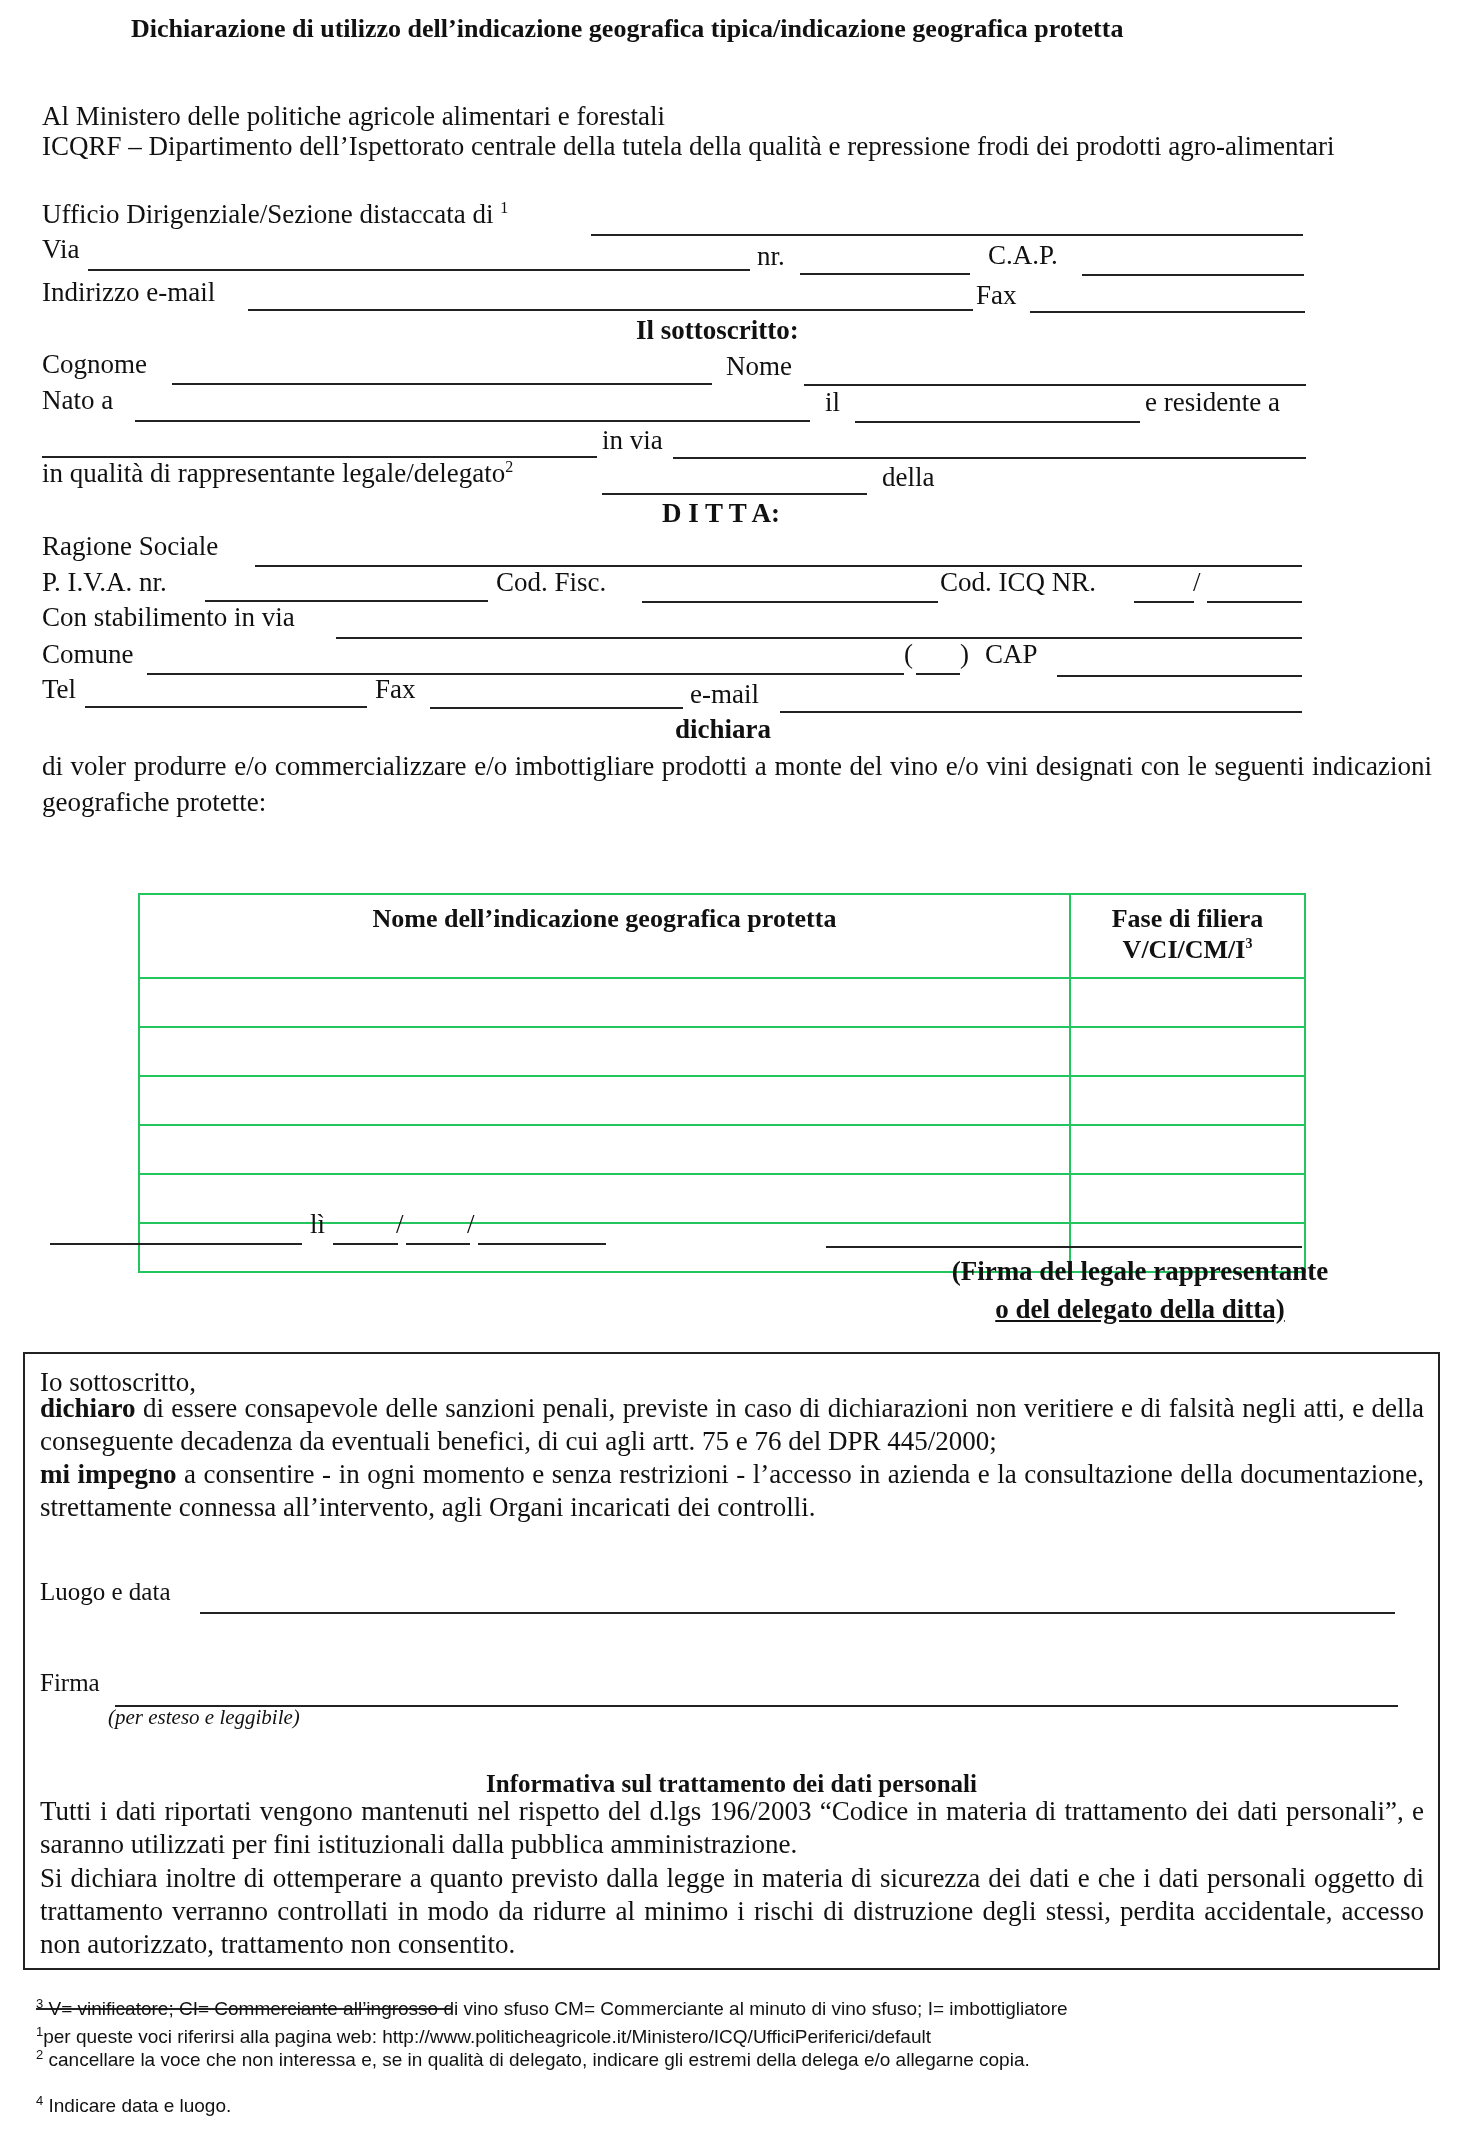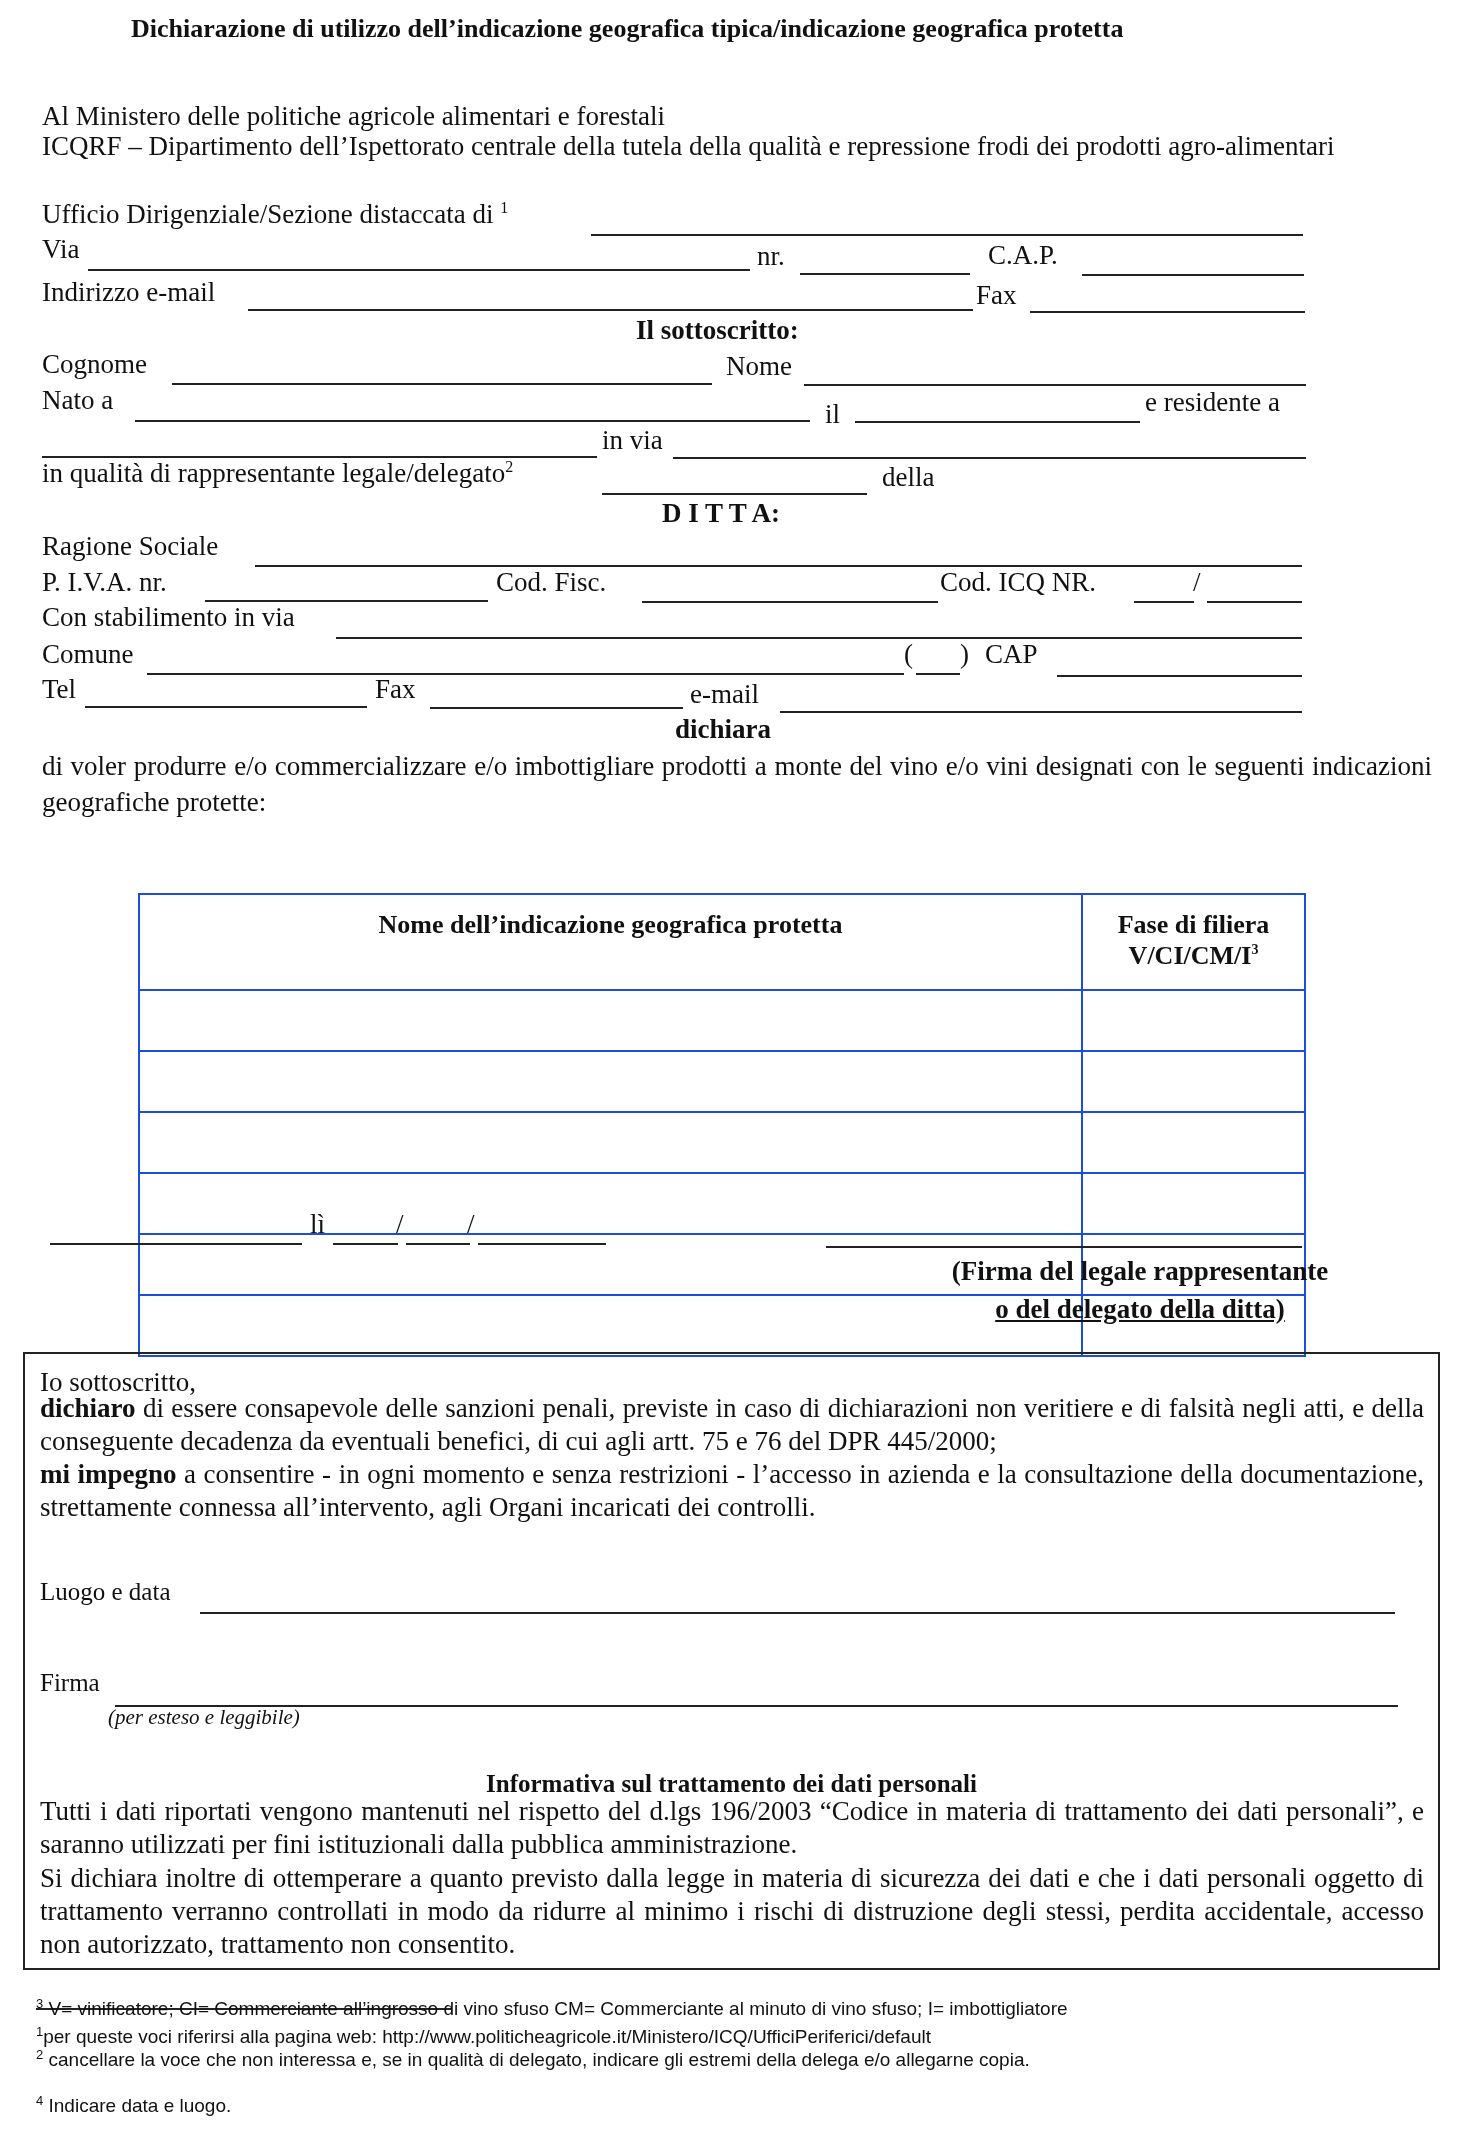--- a/index.html
+++ b/index.html
@@ -8,21 +8,21 @@
   .t { position:absolute; white-space:nowrap; font-size:27px; line-height:32px; }
   .b { font-weight:bold; }
   .c { text-align:center; }
   .ln { position:absolute; height:0; border-top:2px solid #222; }
   .sup { font-size:16px; vertical-align:super; line-height:0; }
   .fld { position:absolute; height:26px; border:none; background:transparent; outline:none; font-family:"Liberation Serif", serif; font-size:22px; }
   .just { position:absolute; white-space:normal; text-align:justify; font-size:27px; line-height:33px; }
   .u { font-weight:bold; }
   .box { position:absolute; left:23px; top:1352px; width:1417px; height:618px; border:2px solid #222; box-sizing:border-box; }
   table.ig { position:absolute; left:138px; top:893px; width:1168px; border-collapse:collapse; }
-  table.ig td, table.ig th { border:2px solid #1d4ed8; padding:14px; font-size:26px; line-height:31px; }
+  table.ig td, table.ig th { border:2px solid #22c55e; padding:8px; font-size:26px; line-height:31px; }
   table.ig th { height:66px; vertical-align:top; font-weight:bold; }
   table.ig td { height:31px; }
   .foot { position:absolute; white-space:nowrap; font-family:"Liberation Sans", "DejaVu Sans", sans-serif; font-size:19px; line-height:22px; }
   .fsup { font-size:13px; vertical-align:super; line-height:0; }
 </style>
 </head>
 <body>
 
 <div class="t b" style="left:131px; top:13px; font-size:26px;">Dichiarazione di utilizzo dell’indicazione geografica tipica/indicazione geografica protetta</div>
 
@@ -55,21 +55,21 @@
 <div class="t" style="left:42px; top:348px;">Cognome</div>
 <div class="ln" style="left:172px; top:383px; width:540px;"></div>
 <input class="fld" style="left: 172px; top: 356px; width: 540px;">
 <div class="t" style="left:726px; top:350px;">Nome</div>
 <div class="ln" style="left:804px; top:384px; width:502px;"></div>
 <input class="fld" style="left: 804px; top: 357px; width: 502px;">
 
 <div class="t" style="left:42px; top:384px;">Nato a</div>
 <div class="ln" style="left:135px; top:420px; width:675px;"></div>
 <input class="fld" style="left: 135px; top: 393px; width: 675px;">
-<div class="t" style="left:825px; top:386px;margin-top:12px;">il</div>
+<div class="t" style="left:825px; top:386px;">il</div>
 <div class="ln" style="left:855px; top:421px; width:285px;"></div>
 <input class="fld" style="left: 855px; top: 394px; width: 285px;">
 <div class="t" style="left:1145px; top:386px;">e residente a</div>
 
 <div class="ln" style="left:42px; top:456px; width:555px;"></div>
 <input class="fld" style="left: 42px; top: 429px; width: 555px;">
 <div class="t" style="left:602px; top:424px;">in via</div>
 <div class="ln" style="left:673px; top:457px; width:633px;"></div>
 <input class="fld" style="left: 673px; top: 430px; width: 633px;">
 

